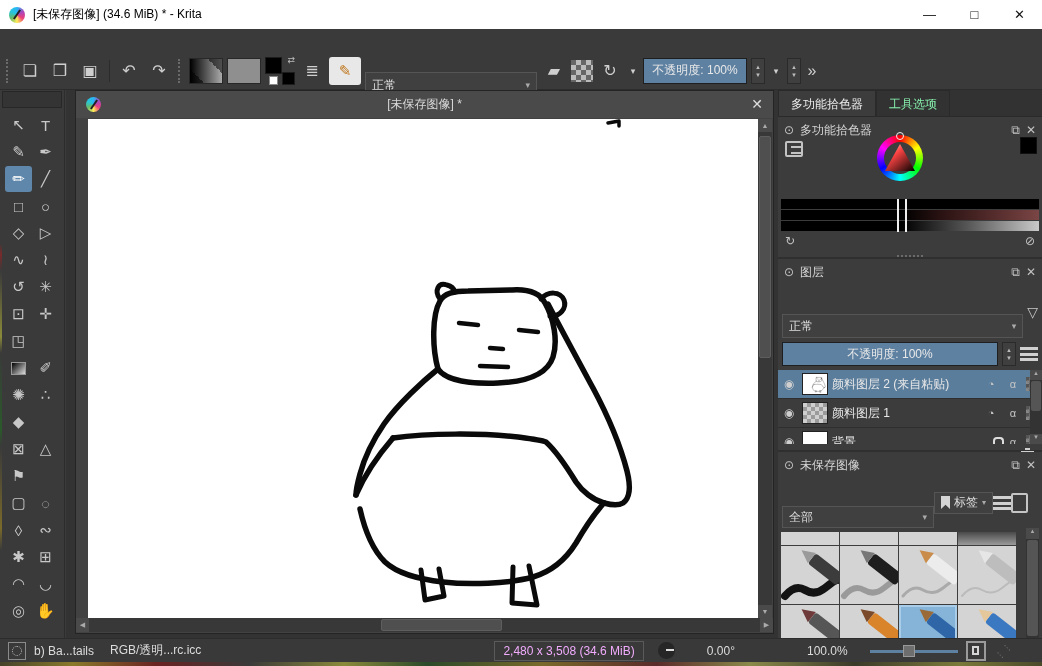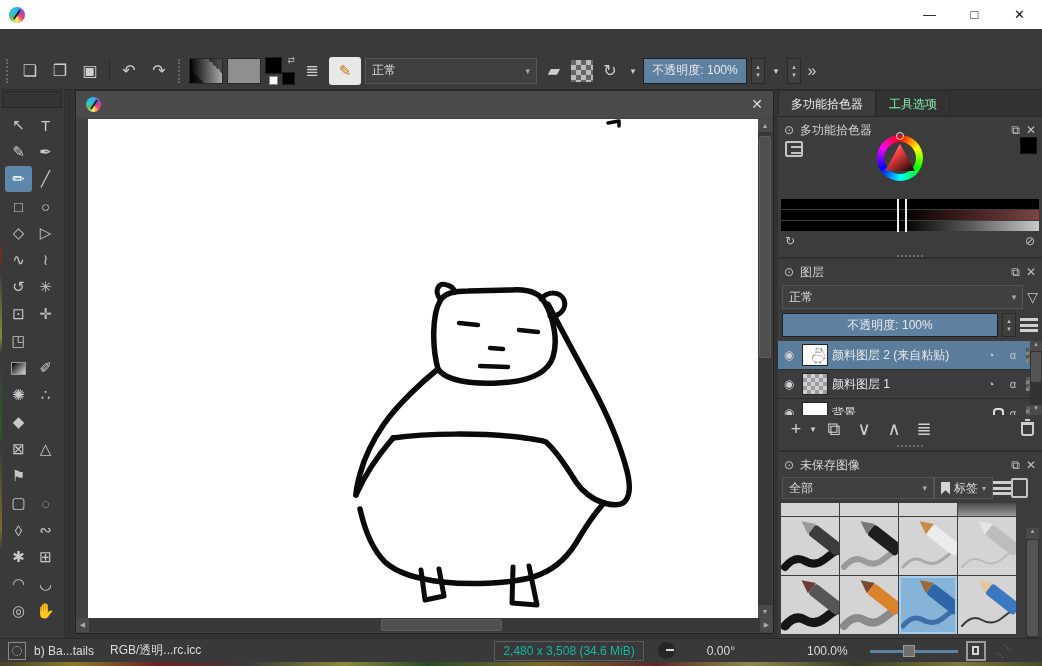--- a/index.html
+++ b/index.html
@@ -39,21 +39,21 @@
      linear-gradient(45deg,#777 25%,transparent 25%,transparent 75%,#777 75%); background-blend-mode:multiply; }
   #pattern-swatch { background:#8f8f8f; }
   #fgbg { position:relative; width:30px; height:28px; flex:none; }
   #fgbg .fg { position:absolute; left:0; top:0; width:17px; height:17px; background:#000; border:1px solid #1c1c1c;}
   #fgbg .bg2 { position:absolute; right:0; bottom:0; width:13px; height:13px; background:#000; border:1px solid #1c1c1c;}
   #fgbg .wh { position:absolute; left:4px; bottom:0; width:9px; height:9px; background:#fff; border:1px solid #888;}
   #fgbg .swap { position:absolute; right:0; top:-2px; font-size:9px; color:#bbb; }
   #brush-editor-btn { width:32px; height:28px; background:#e8e8e8; border-radius:3px;
     display:flex; align-items:center; justify-content:center; color:#c07820; font-size:15px; flex:none;}
   .combo { background:#404040; border:1px solid #555; height:26px; display:flex; align-items:center;
-    padding:0 6px; color:#ddd; }
+    padding:0 6px; color:#ddd;margin-top:29px; }
   #blend-combo { width:172px; }
   .combo .arrow { margin-left:auto; color:#aaa; font-size:9px; }
   .alpha-check { width:22px; height:22px; flex:none;
     background-image:linear-gradient(45deg,#bbb 25%,transparent 25%,transparent 75%,#bbb 75%),
       linear-gradient(45deg,#bbb 25%,transparent 25%,transparent 75%,#bbb 75%);
     background-size:10px 10px; background-position:0 0,5px 5px; background-color:#666; }
   .drag-slider { position:relative; height:26px; background:#2e2e2e; border:1px solid #1f1f1f;
     display:flex; align-items:center; justify-content:center; color:#e8e8e8; overflow:hidden; flex:none;}
   .drag-slider .fill { position:absolute; left:0; top:0; bottom:0; background:#5e81a2; z-index:0;}
   .drag-slider span { position:relative; z-index:1; }
@@ -177,21 +177,21 @@
   #brush-search-row { display:flex; align-items:center; gap:6px; padding:4px 5px 0 5px; }
   #search-input { width:118px; height:20px; background:#333; border:1px solid #555; color:#999;
     padding:0 5px; font-family:inherit; font-size:12px; }
   .checkbox { width:13px; height:13px; background:#444; border:1px solid #777; color:#e8e8e8;
     font-size:11px; line-height:11px; text-align:center; }
   
   #statusbar { position:absolute; left:0; top:638px; width:1042px; height:24px; background:#393939;
     display:flex; align-items:center; gap:8px; padding:0 8px; border-top:1px solid #2c2c2c; }
   #sel-display { width:18px; height:18px; border:1px solid #8a8a8a; display:flex; align-items:center; justify-content:center; }
   #sel-display .dot-circle { width:10px; height:10px; border:1px dotted #bbb; border-radius:50%; }
-  #mem-box { border:1px solid #5a5a5a; padding:2px 8px; margin-left:285px; color:#14b8a6; }
+  #mem-box { border:1px solid #5a5a5a; padding:2px 8px; margin-left:285px; color:#f0abfc; }
   #angle-dial { width:17px; height:17px; border-radius:50%; background:#262626; position:relative; margin-left:6px;}
   #angle-dial::after{ content:""; position:absolute; left:8px; top:7px; width:8px; height:2px; background:#ddd; }
   #zoom-slider { position:relative; width:88px; height:14px; margin-left:14px; }
   #zoom-slider .track { position:absolute; left:0; right:0; top:6px; height:3px; background:#5e81a2; }
   #zoom-slider .handle { position:absolute; left:33px; top:1px; width:12px; height:12px;
     background:#6e6e6e; border:1px solid #999; }
   #fit-btn { width:20px; height:20px; border:2px solid #9a9a9a; display:flex; align-items:center;
     justify-content:center; }
   #fit-btn .sq { width:7px; height:9px; border:2px solid #d5d5d5; }
   #resize-grip { color:#777; font-size:9px; letter-spacing:1px; transform:rotate(-45deg); }
@@ -203,20 +203,21 @@
     background:linear-gradient(#3a3a3a 0,#3a3a3a 28%,#7a2a2a 30%,#3a3a3a 33%,#8a8a3a 45%,
       #3a3a3a 48%,#2a5a2a 62%,#3a3a3a 65%,#7a6a2a 80%,#3a3a3a 84%); }
 </style>
 </head>
 <body>
 
 <div id="app">
 
   <div id="titlebar">
     <span class="krita-logo"></span>
+    <span id="title-text">[未保存图像]  (34.6 MiB)  * - Krita</span>
     <span id="win-controls">
       <span class="win-btn">—</span>
       <span class="win-btn">□</span>
       <span class="win-btn">✕</span>
     </span>
   </div>
 
 
   <div id="toolbar">
     <span class="tb-handle"></span>
@@ -307,20 +308,21 @@
         <span class="tool">◎</span>
         <span class="tool">✋</span>
       </div>
   </div>
   <div id="left-strip"></div>
 
   <div id="mdi">
     <div id="subwindow">
       <div id="sw-title">
         <span class="krita-logo"></span>
+        <span id="sw-title-text">[未保存图像]  *</span>
         <span id="sw-close">✕</span>
       </div>
       <div id="canvas-white">
         <svg id="bear-svg" viewBox="0 0 670 499" width="670" height="499">
           <g id="bear" stroke="#0a0a0a" fill="none" stroke-linecap="round" stroke-linejoin="round">
             <path stroke-width="5.5" d="M350 250 C344 228 344 196 352 182 C356 174 366 172 380 172 L424 171 C440 170 452 174 457 184 C466 200 470 222 465 238 C459 256 436 263 410 264 C384 265 358 262 350 250"></path>
             <path stroke-width="5" d="M352 180 C346 172 350 163 359 166 C363 167 366 170 367 173"></path>
             <path stroke-width="5" d="M453 180 C460 172 472 172 476 181 C479 189 472 198 462 197"></path>
             <path stroke-width="4.5" d="M371 204 L390 206"></path>
             <path stroke-width="4.5" d="M431 211 L450 213"></path>

